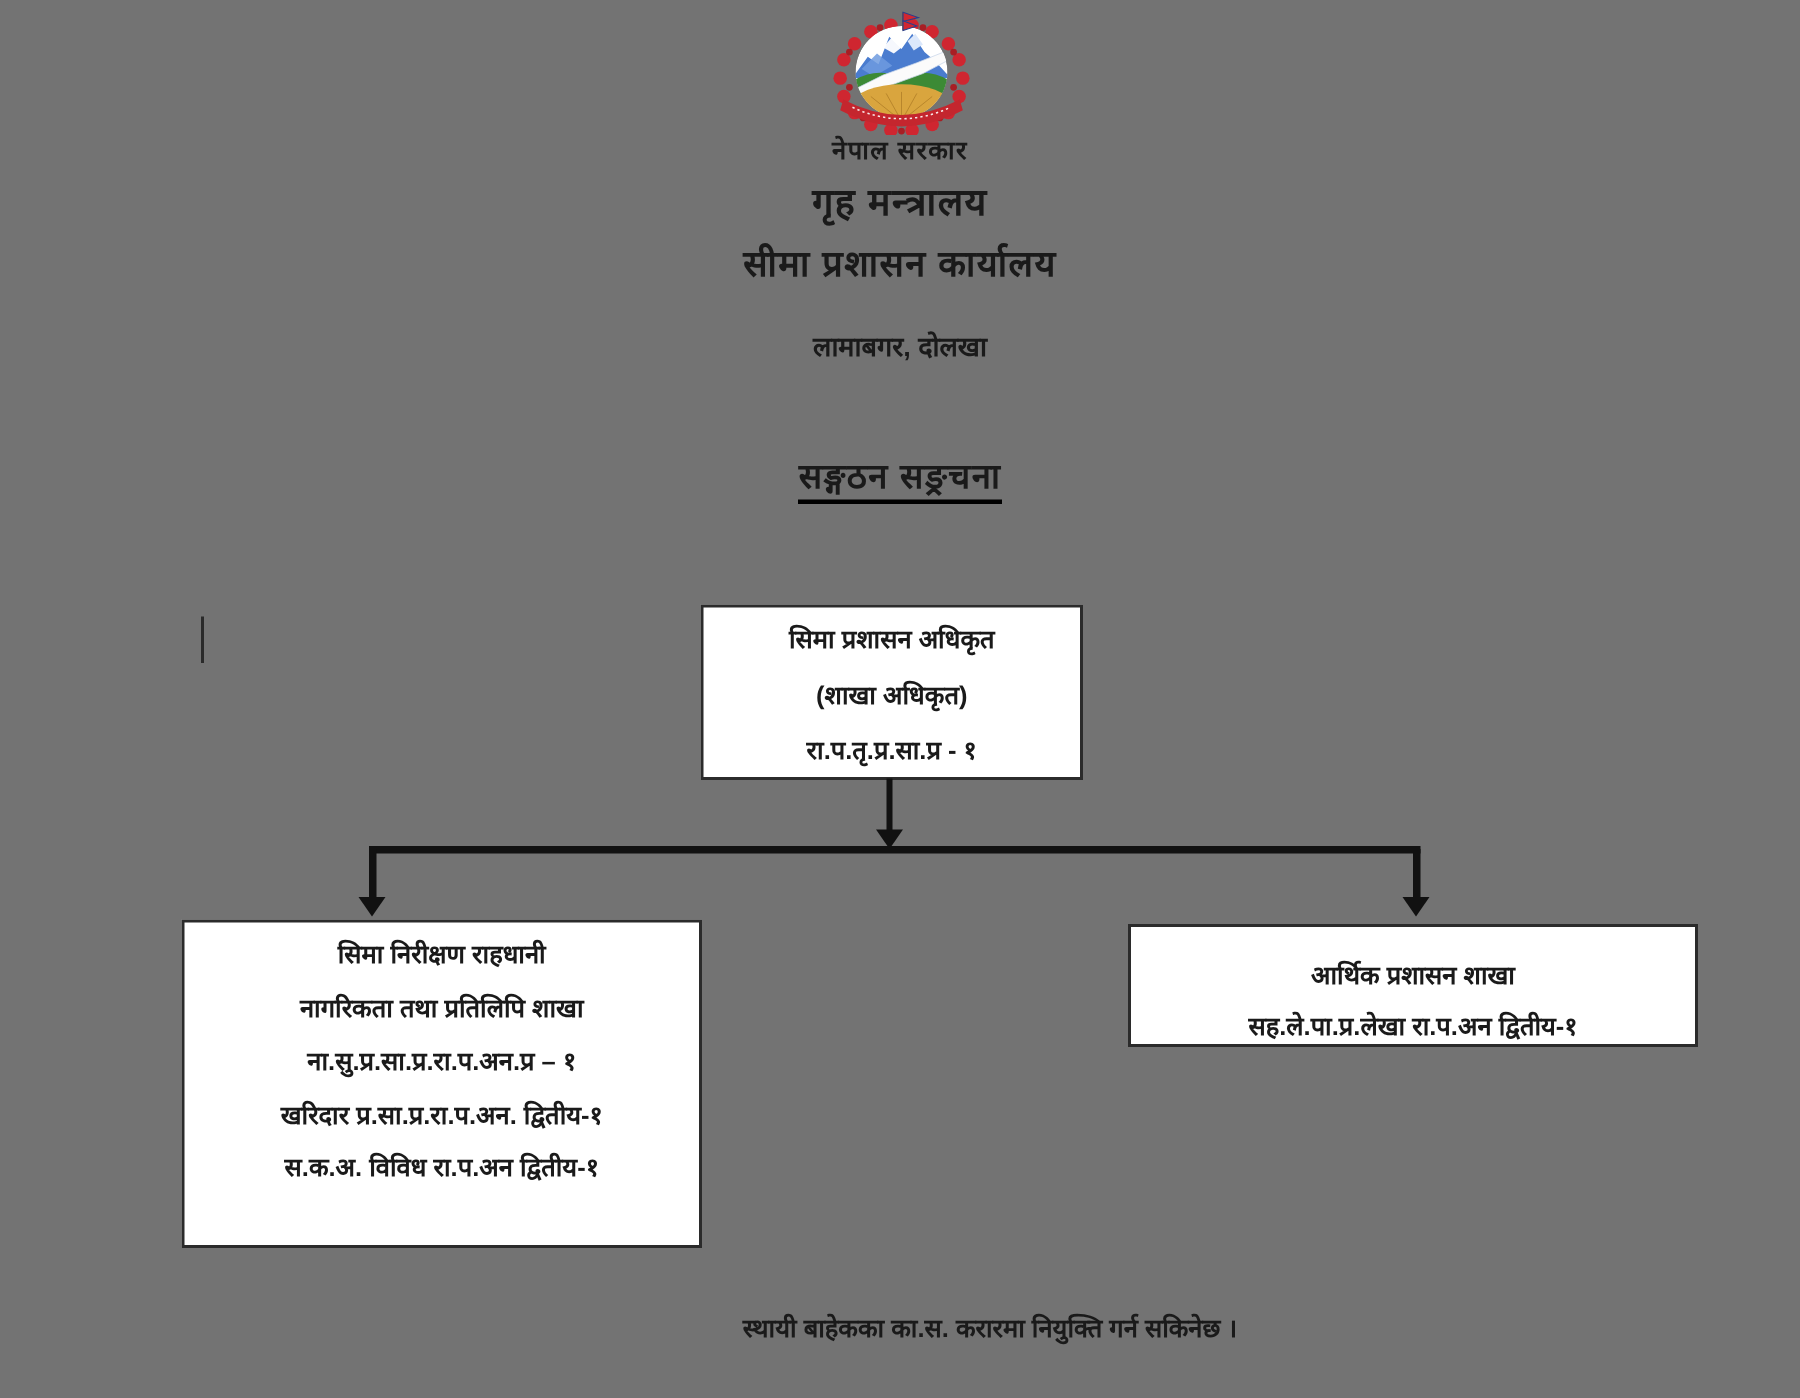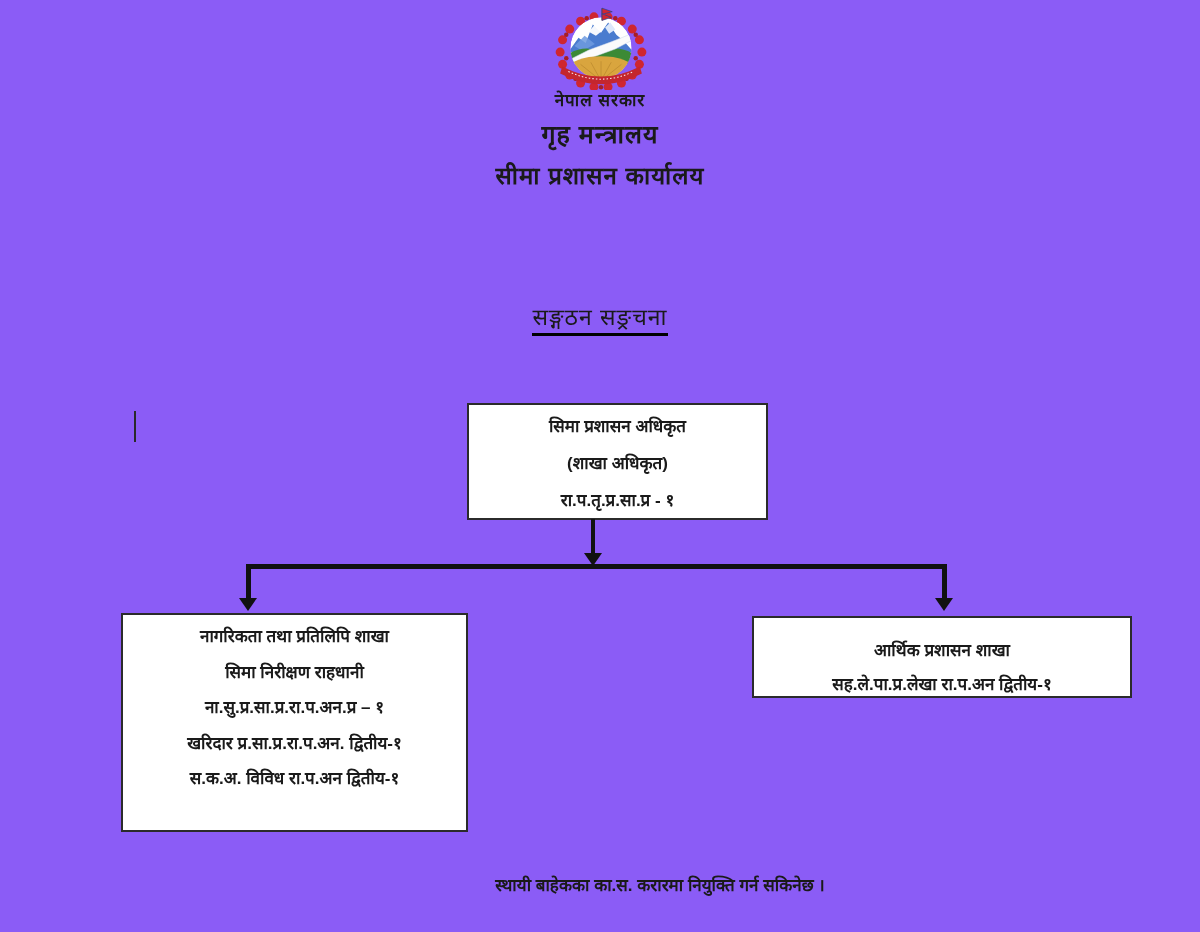--- a/index.html
+++ b/index.html
@@ -1,35 +1,35 @@
 <!DOCTYPE html>
 <html><head>
 <meta charset="utf-8">
 <style>
   * { margin:0; padding:0; box-sizing:border-box; }
   html,body { background:#ffffff; }
   .page {
     position:relative; width:1200px; height:932px;
-    background:#8b5cf6; overflow:hidden;
+    background:#737373; overflow:hidden;
     font-family:"Liberation Sans", sans-serif;
     color:#1a1a1a;
   }
   
   .emblem { position:absolute; left:554px; top:6px; width:94px; height:84px; }
   .gov-name   { position:absolute; left:0; width:1200px; top:88px;  text-align:center; font-size:17px; font-weight:600; letter-spacing:1px; }
   .ministry   { position:absolute; left:0; width:1200px; top:116px; text-align:center; font-size:25px; font-weight:700; letter-spacing:1px; }
   .office     { position:absolute; left:0; width:1200px; top:158px; text-align:center; font-size:24px; font-weight:700; letter-spacing:1px; }
   .location   { position:absolute; left:0; width:1200px; top:218px; text-align:center; font-size:18px; font-weight:700; }
   .doc-title-wrap { position:absolute; left:0; width:1200px; top:300px; text-align:center; }
-  .doc-title  { display:inline-block; font-size:23px; font-weight:400; letter-spacing:1px;
+  .doc-title  { display:inline-block; font-size:23px; font-weight:700; letter-spacing:1px;
                 border-bottom:3px solid #000; padding-bottom:1px; }
   
   .obox { position:absolute; border:2px solid #2b2b2b; background:#fff; text-align:center; }
   .obox .bl { font-size:17px; font-weight:600; white-space:nowrap; }
-  .box-root  { left:467px; top:403px; width:301px; height:117px; padding-top:3px; }
+  .box-root  { left:467px; top:403px; width:255px; height:117px; padding-top:3px; }
   .box-root .bl { line-height:37px; }
   .box-left  { left:121px; top:613px; width:347px; height:219px; padding-top:4px; }
   .box-left .bl { line-height:35.5px; }
   .box-right { left:752px; top:616px; width:380px; height:82px; padding-top:16px; }
   .box-right .bl { line-height:34px; }
   
   .cline { position:absolute; background:#111; }
   .v-root  { left:591px; top:519px; width:4px;  height:36px; }
   .h-main  { left:246px; top:564px; width:701px; height:5px; }
   .v-left  { left:246px; top:566px; width:5px;  height:33px; }
@@ -111,20 +111,21 @@
     <path d="M 14 63 Q 46 78 78 63" fill="none" stroke="#ffffff" stroke-width="1" stroke-dasharray="1.5 2" opacity="0.9"></path>
 
     <line x1="47" y1="1" x2="47" y2="13" stroke="#7a4a2a" stroke-width="1"></line>
     <polygon points="47,1 57,4.5 47,7" fill="#d22730" stroke="#27408e" stroke-width="0.7"></polygon>
     <polygon points="47,6.5 56,10 47,13" fill="#d22730" stroke="#27408e" stroke-width="0.7"></polygon>
   </svg>
 
   <div class="gov-name">नेपाल सरकार</div>
   <div class="ministry">गृह मन्त्रालय</div>
   <h1 class="office">सीमा प्रशासन कार्यालय</h1>
+  <div class="location">लामाबगर, दोलखा</div>
 
   <div class="doc-title-wrap">
     <span class="doc-title">सङ्गठन सङ्रचना</span>
   </div>
 
   <div class="cursor-mark"></div>
 
   <div class="obox box-root">
     <div class="bl">सिमा प्रशासन अधिकृत</div>
     <div class="bl">(शाखा अधिकृत)</div>
@@ -133,22 +134,22 @@
 
   <div class="cline v-root"></div>
   <div class="arrow-down a-root"></div>
   <div class="cline h-main"></div>
   <div class="cline v-left"></div>
   <div class="arrow-down a-left"></div>
   <div class="cline v-right"></div>
   <div class="arrow-down a-right"></div>
 
   <div class="obox box-left">
+    <div class="bl">सिमा निरीक्षण राहधानी</div>
     <div class="bl">नागरिकता तथा प्रतिलिपि शाखा</div>
-    <div class="bl">सिमा निरीक्षण राहधानी</div>
     <div class="bl">ना.सु.प्र.सा.प्र.रा.प.अन.प्र – १</div>
     <div class="bl">खरिदार प्र.सा.प्र.रा.प.अन. द्वितीय-१</div>
     <div class="bl">स.क.अ. विविध रा.प.अन द्वितीय-१</div>
   </div>
 
   <div class="obox box-right">
     <div class="bl">आर्थिक प्रशासन शाखा</div>
     <div class="bl">सह.ले.पा.प्र.लेखा रा.प.अन द्वितीय-१</div>
   </div>
 

